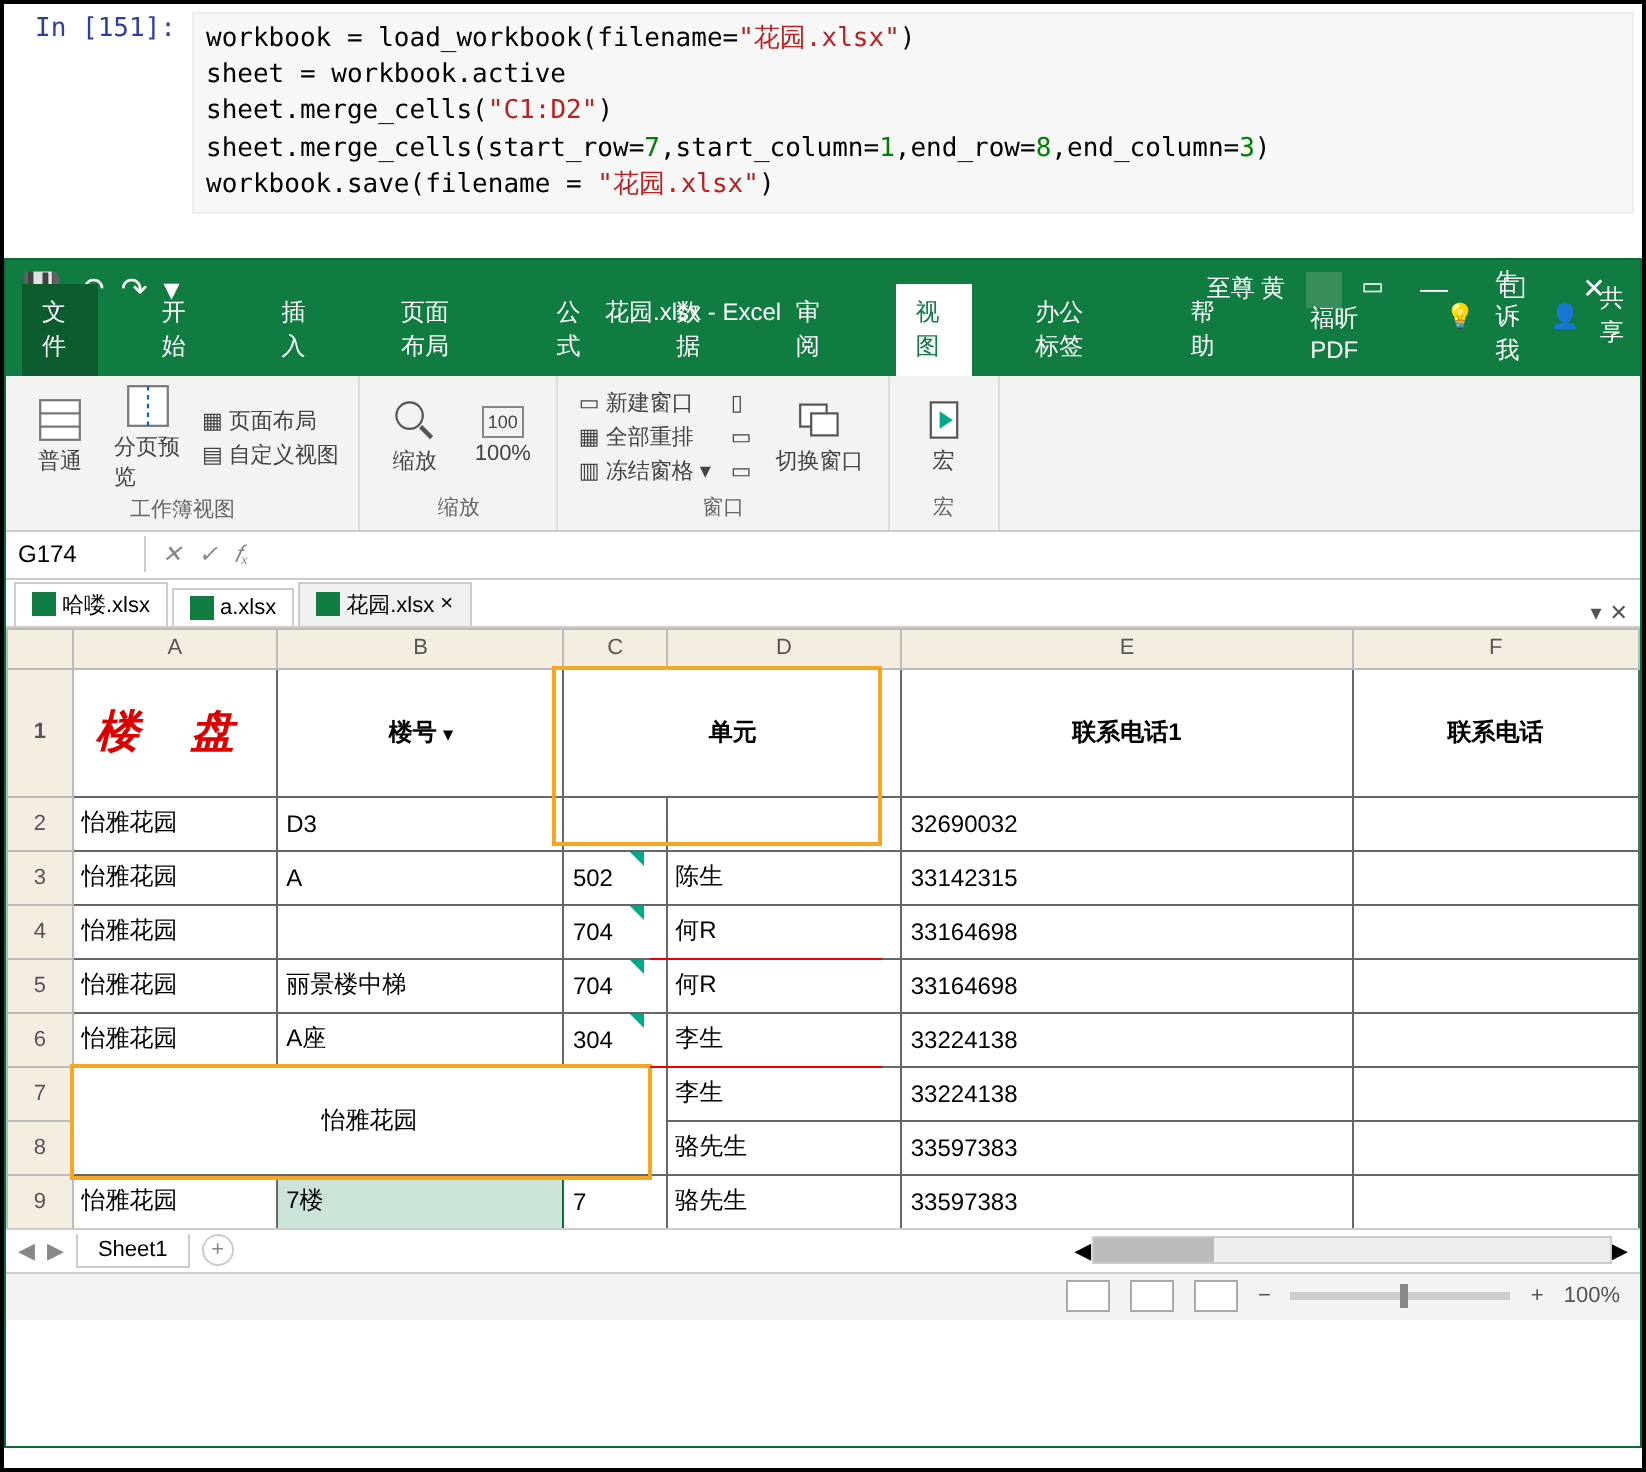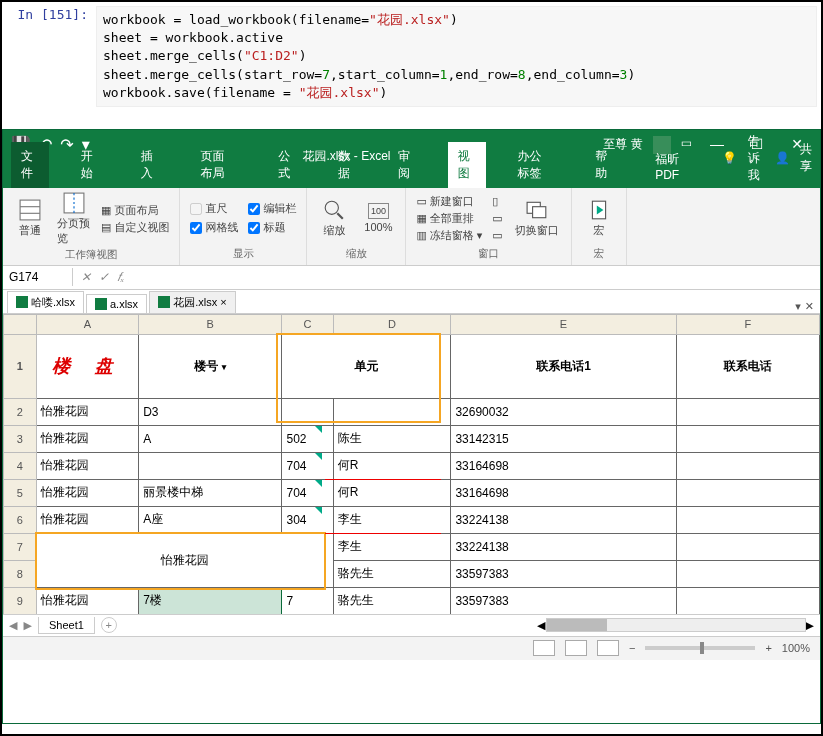--- a/index.html
+++ b/index.html
@@ -52,21 +52,21 @@
     .filetabs .xic { width:12px; height:12px; background:#107c41; display:inline-block;}
     .filetabs .close { margin-left:auto; display:flex; gap:4px; padding:0 6px; color:#555;}
     
     .grid { position:relative; overflow:hidden; height:300px; font-size:12px; background:#fff;}
     .grid table { border-collapse:collapse; width:100%; }
     .grid .colhdr th { background:#f3eee0; border:1px solid #bbb; font-weight:normal; color:#555; height:20px; font-size:11px;}
     .grid .rowhdr { background:#f3eee0; border:1px solid #bbb; text-align:center; width:32px; color:#555; font-size:11px;}
     .grid td { border:1px solid #666; height:27px; padding:0 4px; overflow:hidden; white-space:nowrap;}
     .colA{width:100px}.colB{width:140px}.colC{width:50px}.colD{width:115px}.colE{width:220px}.colF{width:140px}
     .grid .hdrrow td { height:64px; vertical-align:middle; text-align:center; font-weight:bold;}
-    .loupan { font-family:"KaiTi",serif; color:#d00; font-style:italic; font-size:18px; letter-spacing:10px; font-weight:bold;}
+    .loupan { font-family:"KaiTi",serif; color:#d00; font-style:italic; font-size:22px; letter-spacing:10px; font-weight:bold;}
     .selcell { background:#cce4d7; border:1.5px solid #0a6a3a !important;}
     
     .orange-box { position:absolute; border:2px solid #f5a623; pointer-events:none;}
     .redline { position:absolute; height:0; border-top:1.5px solid #e00; pointer-events:none;}
     .greenmark { position:absolute; width:0; height:0; border-style:solid; border-width:0 7px 7px 0; border-color:transparent #0a8 transparent transparent;}
     
     .sheettabs { height:22px; border-top:1px solid #ccc; display:flex; align-items:center; font-size:11px; padding:0 6px; gap:6px;}
     .sheettabs .nav { color:#888;}
     .sheettabs .stab { border:1px solid #ccc; border-top:none; padding:2px 10px; background:#fff;}
     .sheettabs .plus { width:16px; height:16px; border:1px solid #ccc; border-radius:50%; text-align:center; line-height:14px; color:#888;}
@@ -153,45 +153,20 @@
                 <line x1="10" y1="1" x2="10" y2="19" stroke="#06c" stroke-dasharray="2"></line>
               </svg>
               <span>分页预览</span>
             </div>
           <div class="vlist">
             <span class="txtbtn">▦ <span>页面布局</span></span>
             <span class="txtbtn">▤ <span>自定义视图</span></span>
           </div>
         </div>
         <div class="caption">工作簿视图</div>
-      </div>
-      <div class="rgroup">
-        <div class="body">
-          <div class="check">
-            <label>
-                <input type="checkbox" disabled="" style="">
-                <span>直尺</span>
-              </label>
-            <label>
-                <input type="checkbox" checked="" style="">
-                <span>网格线</span>
-              </label>
-          </div>
-          <div class="check">
-            <label>
-                <input type="checkbox" checked="" style="">
-                <span>编辑栏</span>
-              </label>
-            <label>
-                <input type="checkbox" checked="" style="">
-                <span>标题</span>
-              </label>
-          </div>
-        </div>
-        <div class="caption">显示</div>
       </div>
       <div class="rgroup">
         <div class="body">
           <div class="bigbtn">
               <svg class="ic" viewBox="0 0 20 20">
                 <circle cx="8" cy="8" r="6" fill="none" stroke="#555"></circle>
                 <line x1="13" y1="13" x2="18" y2="18" stroke="#555" stroke-width="2"></line>
               </svg>
               <span>缩放</span>
             </div>

